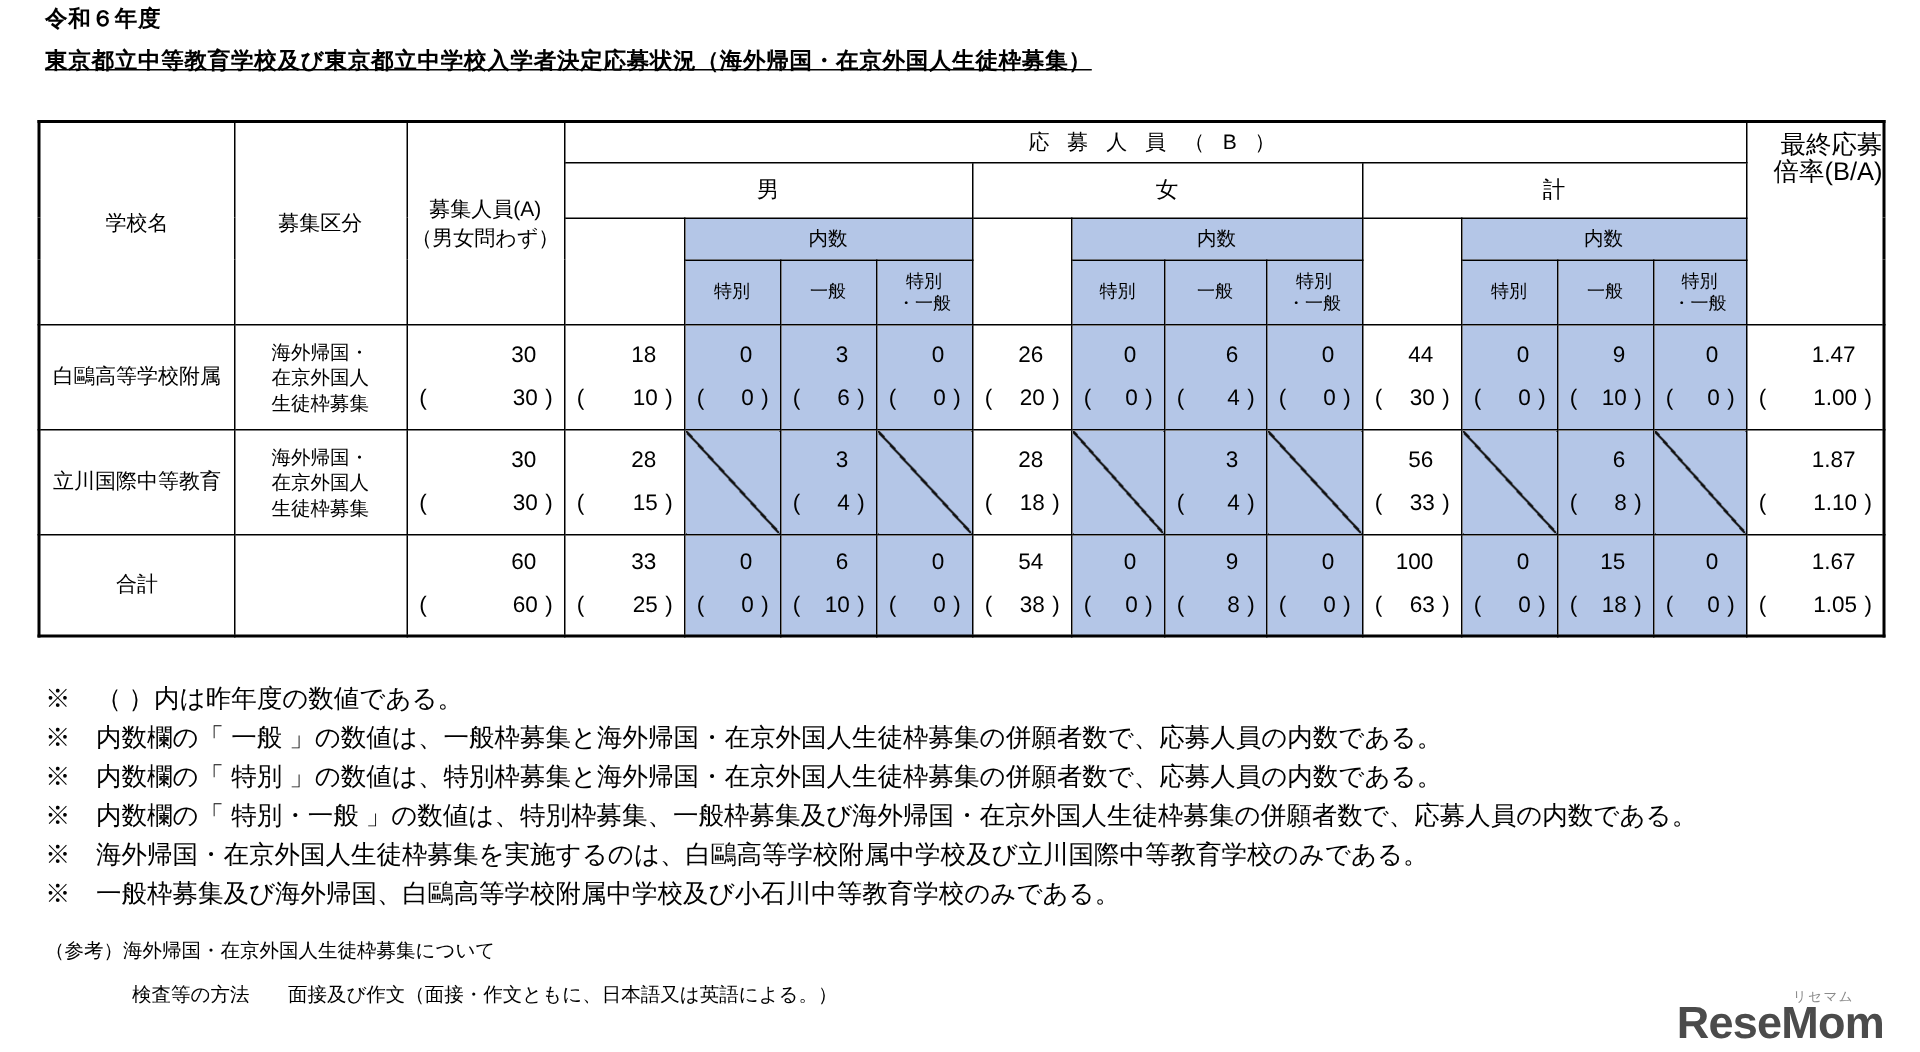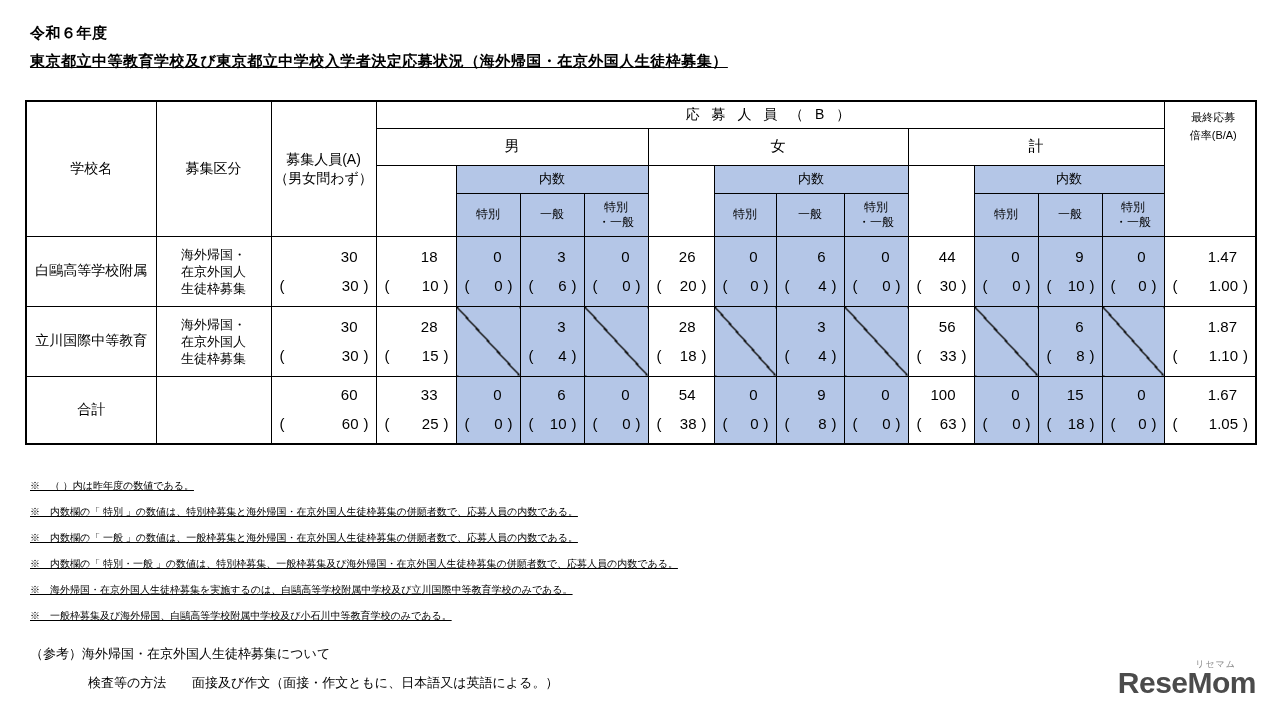--- a/index.html
+++ b/index.html
@@ -1,20 +1,20 @@
 <!DOCTYPE html>
 <html style="--inner-bg: #b4c6e7; --logo-text: #4b4b4b; --logo-small: #8a8a8a;"><head>
 <meta charset="utf-8">
 <style>
   * { margin:0; padding:0; box-sizing:border-box; }
   html,body { background:#fff; }
   body { font-family:"Liberation Sans", sans-serif; color:#000; }
   .page { position:relative; width:1280px; height:701px; background:#fff; overflow:hidden; }
 
-  .titles { padding:24px 0 0 30px; }
+  .titles { padding:4px 0 0 30px; }
   .title-line { font-size:15px; font-weight:bold; line-height:18px; letter-spacing:0.5px; }
   .title-line + .title-line { margin-top:10px;text-decoration:underline; }
 
   table.doc { border-collapse:collapse; table-layout:fixed; width:1230px; margin:30px 0 0 25px; border:2px solid #000; }
   .doc th, .doc td { border:1px solid #000; font-weight:normal; text-align:center; vertical-align:middle; overflow:hidden; }
   .blue { background:var(--inner-bg, #b4c6e7); }
   .pre { white-space:pre-line; }
 
   tr.h1 { height:27px; }
   tr.h2 { height:37px; }
@@ -22,34 +22,34 @@
   tr.h4 { height:43px; }
   tbody tr { height:70px; }
   tbody tr:last-child { height:68px; }
 
   .hd { font-size:14px; line-height:19px; }
   .applicants { font-size:14px; letter-spacing:4px; }
   tr.h2 th { font-size:15px; }
   tr.h3 th { font-size:13px; }
   tr.h4 th { font-size:12px; line-height:15px; }
   th.sg { font-size:11px; line-height:13px; }
-  th.ratio-h { vertical-align:top; text-align:center; padding:6px 0 0 7px; font-size:11px; line-height:18px; }
+  th.ratio-h { vertical-align:top; text-align:right; padding:6px 0 0 7px; font-size:17px; line-height:18px; }
 
   td.school { font-size:14px; }
   td.category { font-size:13px; line-height:17px; }
   td.num { font-size:15px; padding:0; }
   td.num .cur { text-align:right; padding-right:18px; line-height:20px; margin-bottom:9px; }
   td.num .prev { display:flex; padding:0 7px 0 8px; line-height:20px; }
   td.num .pv { margin-left:auto; }
   td.num .pc { margin-left:5px; }
   td.diag { background-image:linear-gradient(to top right,
       transparent calc(50% - 0.8px), #111 calc(50% - 0.8px),
       #111 calc(50% + 0.8px), transparent calc(50% + 0.8px)); }
 
-  .notes { margin:28px 0 0 30px; font-size:10px;text-decoration:underline; }
+  .notes { margin:28px 0 0 30px; font-size:17px; }
   .note { line-height:26px; }
 
   .reference { margin:12px 0 0 30px; font-size:13px; }
   .ref-title { line-height:26px; }
   .ref-method { margin-top:5px; padding-left:58px; line-height:22px; }
   .ref-value { margin-left:22px; }
 
   .logo { position:absolute; right:24px; bottom:2px; }
   .logo-text { font-size:30px; font-weight:bold; color:var(--logo-text, #4b4b4b); letter-spacing:-0.5px; line-height:32px; }
   .logo-small { position:absolute; top:-9px; left:56%; font-size:9px; color:var(--logo-small, #8a8a8a); letter-spacing:1px; }
@@ -430,22 +430,22 @@
               <span class="pv">1.05</span>
               <span class="pc">)</span>
             </div>
           </td>
       </tr>
     </tbody>
   </table>
 
   <div class="notes">
     <div class="note">※　（ ）内は昨年度の数値である。</div>
+    <div class="note">※　内数欄の「 一般 」の数値は、一般枠募集と海外帰国・在京外国人生徒枠募集の併願者数で、応募人員の内数である。</div>
     <div class="note">※　内数欄の「 特別 」の数値は、特別枠募集と海外帰国・在京外国人生徒枠募集の併願者数で、応募人員の内数である。</div>
-    <div class="note">※　内数欄の「 一般 」の数値は、一般枠募集と海外帰国・在京外国人生徒枠募集の併願者数で、応募人員の内数である。</div>
     <div class="note">※　内数欄の「 特別・一般 」の数値は、特別枠募集、一般枠募集及び海外帰国・在京外国人生徒枠募集の併願者数で、応募人員の内数である。</div>
     <div class="note">※　海外帰国・在京外国人生徒枠募集を実施するのは、白鷗高等学校附属中学校及び立川国際中等教育学校のみである。</div>
     <div class="note">※　一般枠募集及び海外帰国、白鷗高等学校附属中学校及び小石川中等教育学校のみである。</div>
   </div>
 
   <div class="reference">
     <div class="ref-title">（参考）海外帰国・在京外国人生徒枠募集について</div>
     <div class="ref-method">
       <span class="ref-label">検査等の方法</span>
       <span class="ref-value">面接及び作文（面接・作文ともに、日本語又は英語による。）</span>

